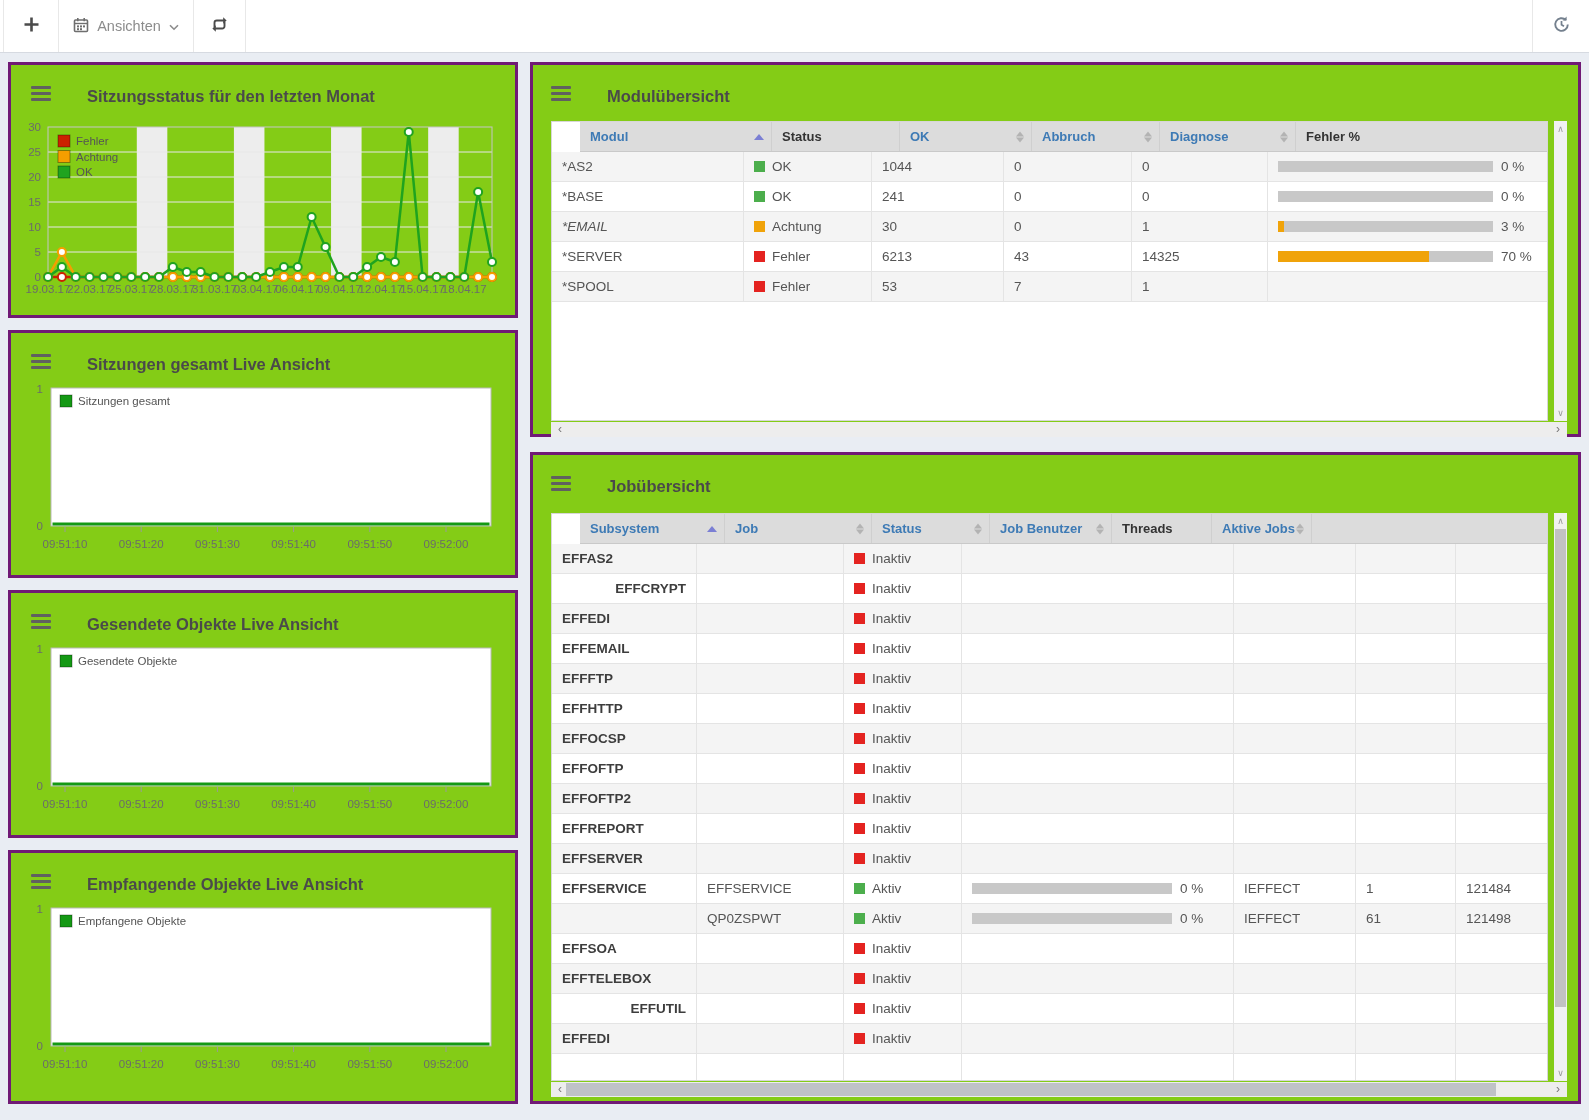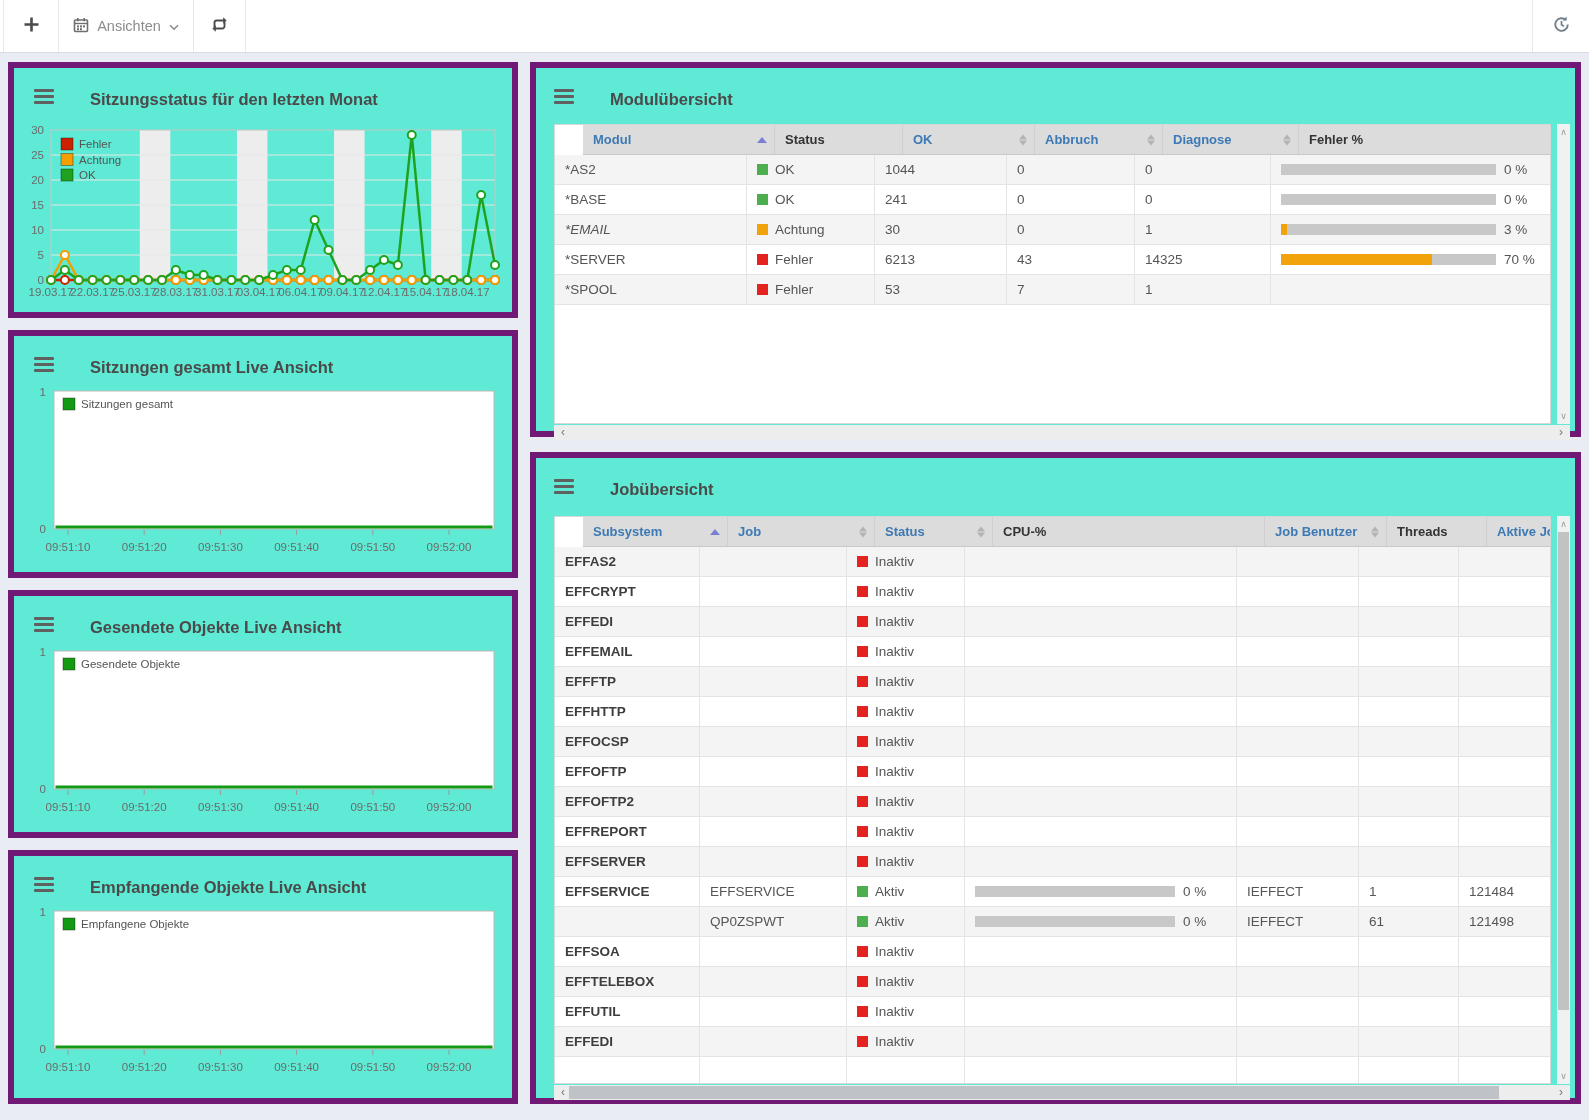--- a/index.html
+++ b/index.html
@@ -9,21 +9,21 @@
   
   .toolbar{position:absolute;left:0;top:0;width:1589px;height:53px;background:#fff;border-bottom:1px solid #d6dae1;box-sizing:border-box;}
   .tb-btn{position:absolute;top:0;height:52px;background:#fff;border:none;border-right:1px solid #e8e8e8;display:flex;align-items:center;justify-content:center;gap:8px;cursor:pointer;padding:0;}
   #btn-add{left:3px;width:56px;border-left:1px solid #e8e8e8;}
   #btn-ansichten{left:59px;width:135px;}
   #btn-refresh{left:194px;width:52px;}
   #btn-history{left:1532px;width:57px;border-left:1px solid #e8e8e8;border-right:none;}
   .tb-label{color:#8c8c8c;font-size:14.5px;}
 
   
-  .panel{position:absolute;background:#5eead4;border:6px solid #701a75;box-sizing:border-box;}
+  .panel{position:absolute;background:#84cc16;border:3px solid #701a75;box-sizing:border-box;}
   #p1{left:8px;top:62px;width:510px;height:256px;}
   #p2{left:8px;top:330px;width:510px;height:248px;}
   #p3{left:8px;top:590px;width:510px;height:248px;}
   #p4{left:8px;top:850px;width:510px;height:254px;}
   #p5{left:530px;top:62px;width:1051px;height:375px;}
   #p6{left:530px;top:452px;width:1051px;height:652px;}
   .panel-menu{position:absolute;left:20px;top:21px;width:20px;height:16px;cursor:pointer;}
   #p5 .panel-menu,#p6 .panel-menu{left:18px;}
   .panel-menu span{display:block;height:3px;background:#606060;margin-bottom:3px;border-radius:1px;}
   .panel-title{position:absolute;left:76px;top:22px;font-size:16.5px;font-weight:bold;color:#4a4a4a;white-space:nowrap;}
@@ -448,21 +448,20 @@
               <div class="tri-up active"></div>
             </div></div>
           <div class="gh-cell sortable" style="width: 147px;"><span>Job</span><div class="sort-icons">
               <div class="tri-up"></div>
               <div class="tri-down"></div>
             </div></div>
           <div class="gh-cell sortable" style="width: 118px;"><span>Status</span><div class="sort-icons">
               <div class="tri-up"></div>
               <div class="tri-down"></div>
             </div></div>
-          <div class="gh-cell" style="width: 272px;"><span>CPU-%</span></div>
           <div class="gh-cell sortable" style="width: 122px;"><span>Job Benutzer</span><div class="sort-icons">
               <div class="tri-up"></div>
               <div class="tri-down"></div>
             </div></div>
           <div class="gh-cell" style="width: 100px;"><span>Threads</span></div>
           <div class="gh-cell sortable" style="width: 100px;"><span>Aktive Jobs</span><div class="sort-icons">
               <div class="tri-up"></div>
               <div class="tri-down"></div>
             </div></div>
         </div>
@@ -470,21 +469,21 @@
           <div class="grid-row alt">
             <div class="g-cell bold" style="width: 145px;">EFFAS2</div>
             <div class="g-cell" style="width: 147px;"></div>
             <div class="g-cell" style="width: 118px;"><span class="sq" style="background: rgb(228, 35, 32);"></span>Inaktiv</div>
             <div class="g-cell" style="width: 272px;"></div>
             <div class="g-cell" style="width: 122px;"></div>
             <div class="g-cell" style="width: 100px;"></div>
             <div class="g-cell" style="width: 100px;"></div>
           </div>
           <div class="grid-row">
-            <div class="g-cell bold" style="width: 145px;">EFFCRYPT</div>
+            <div class="g-cell bold" style="width: 145px; text-align: right;">EFFCRYPT</div>
             <div class="g-cell" style="width: 147px;"></div>
             <div class="g-cell" style="width: 118px;"><span class="sq" style="background: rgb(228, 35, 32);"></span>Inaktiv</div>
             <div class="g-cell" style="width: 272px;"></div>
             <div class="g-cell" style="width: 122px;"></div>
             <div class="g-cell" style="width: 100px;"></div>
             <div class="g-cell" style="width: 100px;"></div>
           </div>
           <div class="grid-row alt">
             <div class="g-cell bold" style="width: 145px;">EFFEDI</div>
             <div class="g-cell" style="width: 147px;"></div>
@@ -596,21 +595,21 @@
           <div class="grid-row alt">
             <div class="g-cell bold" style="width: 145px;">EFFTELEBOX</div>
             <div class="g-cell" style="width: 147px;"></div>
             <div class="g-cell" style="width: 118px;"><span class="sq" style="background: rgb(228, 35, 32);"></span>Inaktiv</div>
             <div class="g-cell" style="width: 272px;"></div>
             <div class="g-cell" style="width: 122px;"></div>
             <div class="g-cell" style="width: 100px;"></div>
             <div class="g-cell" style="width: 100px;"></div>
           </div>
           <div class="grid-row">
-            <div class="g-cell bold" style="width: 145px;">EFFUTIL</div>
+            <div class="g-cell bold" style="width: 145px; text-align: right;">EFFUTIL</div>
             <div class="g-cell" style="width: 147px;"></div>
             <div class="g-cell" style="width: 118px;"><span class="sq" style="background: rgb(228, 35, 32);"></span>Inaktiv</div>
             <div class="g-cell" style="width: 272px;"></div>
             <div class="g-cell" style="width: 122px;"></div>
             <div class="g-cell" style="width: 100px;"></div>
             <div class="g-cell" style="width: 100px;"></div>
           </div>
           <div class="grid-row alt">
             <div class="g-cell bold" style="width: 145px;">EFFEDI</div>
             <div class="g-cell" style="width: 147px;"></div>

